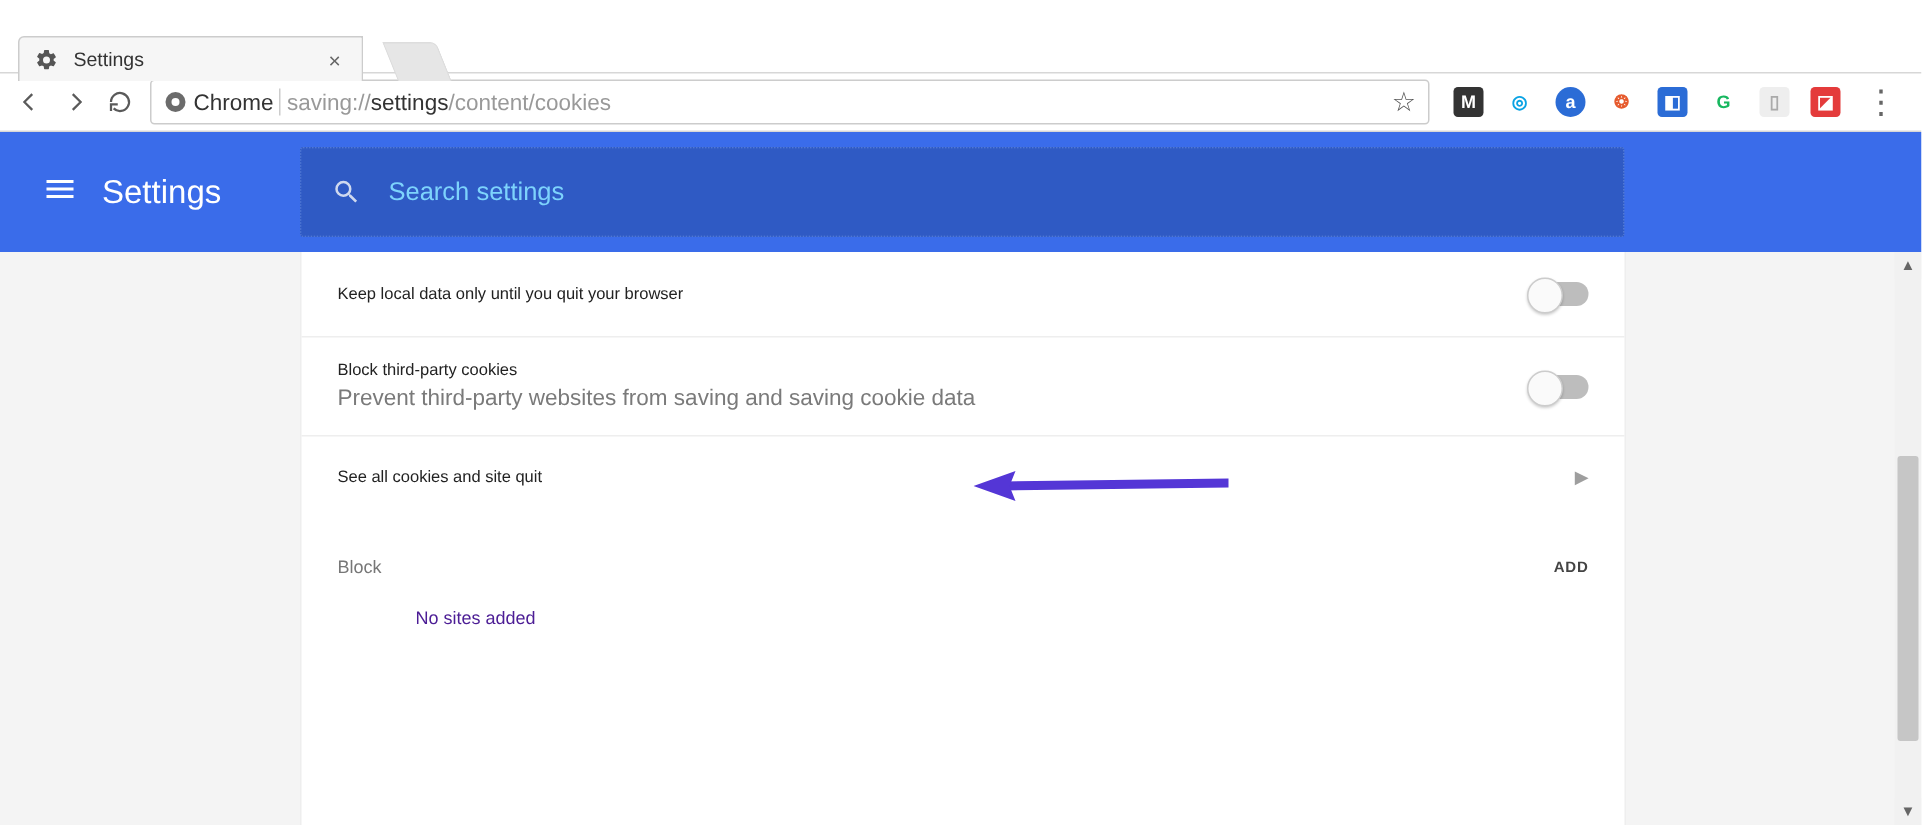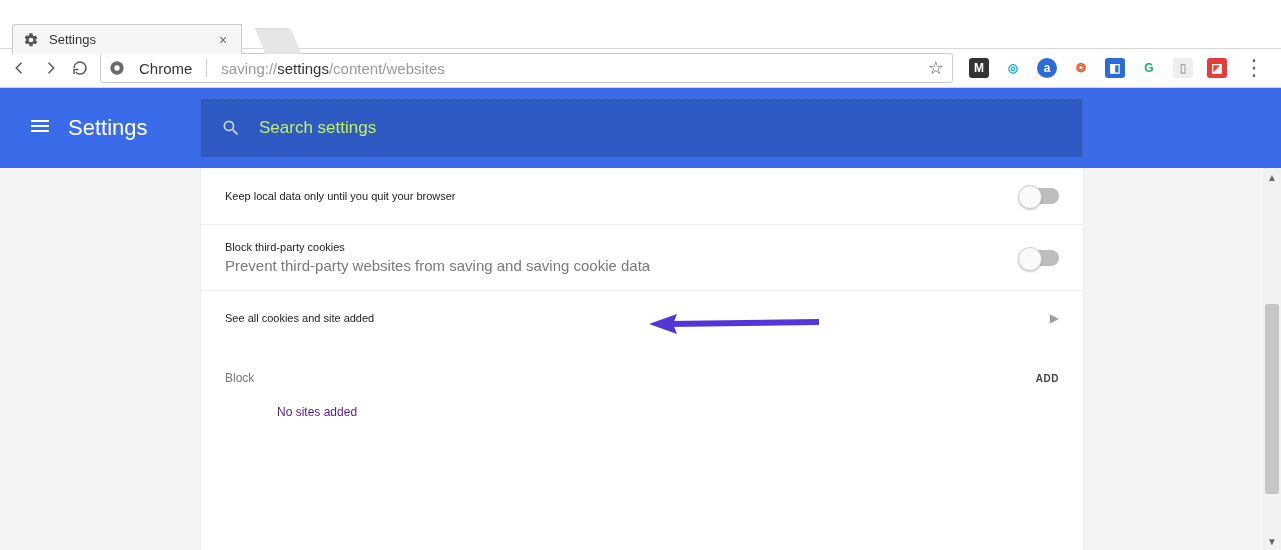--- a/index.html
+++ b/index.html
@@ -63,21 +63,21 @@
   }
   .icon-btn { width:20px;height:20px; display:flex;align-items:center;justify-content:center; color:#555;}
   .arrow svg, .reload svg { width:18px;height:18px; stroke:#5a5a5a; fill:none; stroke-width:2;}
   .omnibox {
     flex:1;
     height:30px;
     border:1px solid #ccc;
     border-radius:3px;
     display:flex; align-items:center;
     padding:0 8px;
-    gap:14px;
+    gap:4px;
     color:#333;
     font-size:15px;
   }
   .omnibox .chrome-ico { width:16px;height:16px; }
   .omnibox .label-chrome { color:#333; }
   .omnibox .divider { width:1px;height:18px;background:#ccc;}
   .omnibox .url { color:#999; }
   .omnibox .url .dark { color:#333; }
   .omnibox .star { margin-left:auto; color:#555; font-size:18px;}
   .ext-row { display:flex; align-items:center; gap:14px; padding-left:6px;}
@@ -97,21 +97,21 @@
     position:absolute;
     left:200px; right:198px; top:10px; bottom:10px;
     background:#2f5ac4;
     border:1px dotted #5078d4;
     border-radius:2px;
     display:flex; align-items:center;
     padding:0 20px;
     color:#cfd9ef;
   }
   .search-settings svg{ width:20px;height:20px; fill:#cfd9ef; margin-right:18px;}
-  .search-placeholder { font-size:17px; color:#bef264;}
+  .search-placeholder { font-size:17px; color:#7dd3fc;}
   
   .content-area {
     background:#f4f4f4;
     height:calc(550px - 48px - 40px - 80px);
     position:relative;
     display:flex; justify-content:flex-start;
   }
   .panel {
     margin-left:200px;
     width:884px;
@@ -207,21 +207,21 @@
   <div class="omnibox">
     <span class="chrome-ico">
       <svg viewBox="0 0 24 24">
           <circle cx="12" cy="12" r="10" fill="#6b6b6b"></circle>
           <circle cx="12" cy="12" r="4" fill="#fff"></circle>
         </svg>
     </span>
     <span class="label-chrome">Chrome</span>
     <span class="divider"></span>
     <span class="url">
-      <span>saving://</span><span class="dark">settings</span><span>/content/websites</span>
+      <span>saving://</span><span class="dark">settings</span><span>/content/cookies</span>
     </span>
     <span class="star">☆</span>
   </div>
   <div class="ext-row">
 
   <div class="ext" style="background: rgb(51, 51, 51); color: rgb(255, 255, 255);">M</div>
       <div class="ext" style="background: rgb(255, 255, 255); color: rgb(10, 163, 228);">◎</div>
       <div class="ext" style="background: rgb(43, 108, 214); color: rgb(255, 255, 255); border-radius: 50%;">a</div>
       <div class="ext" style="background: rgb(255, 255, 255); color: rgb(230, 90, 45);">❂</div>
       <div class="ext" style="background: rgb(43, 108, 214); color: rgb(255, 255, 255);">◧</div>
@@ -260,21 +260,21 @@
     <div class="row tall">
       <div class="row-text">
         <div class="row-title">Block third-party cookies</div>
         <div class="row-sub">Prevent third-party websites from saving and saving cookie data</div>
       </div>
       <div class="toggle"></div>
     </div>
 
     <div class="row" style="border-bottom:none;">
       <div class="row-text">
-        <div class="row-title">See all cookies and site added</div>
+        <div class="row-title">See all cookies and site quit</div>
       </div>
       <span class="chev-right">▶</span>
       <svg class="arrow-annot" width="170" height="30" viewBox="0 0 170 30">
         <defs></defs>
         <line x1="170" y1="13" x2="20" y2="15" stroke="#5436d6" stroke-width="6" stroke-linecap="round"></line>
         <polygon points="0,15 28,5 24,15 28,25" fill="#5436d6"></polygon>
       </svg>
     </div>
 
     <div class="block-row">

